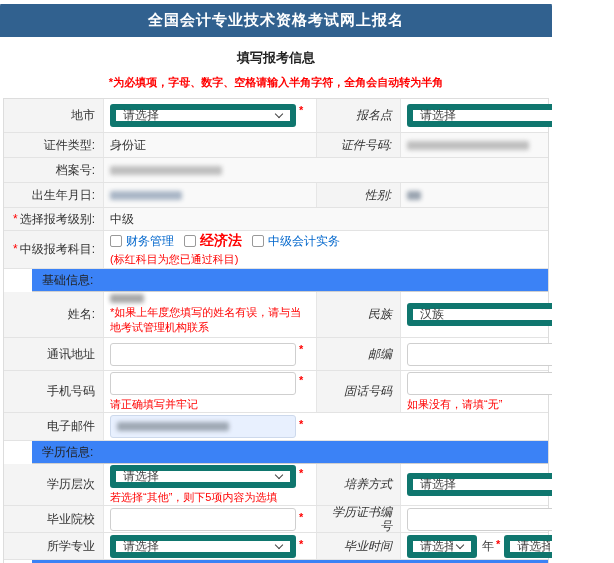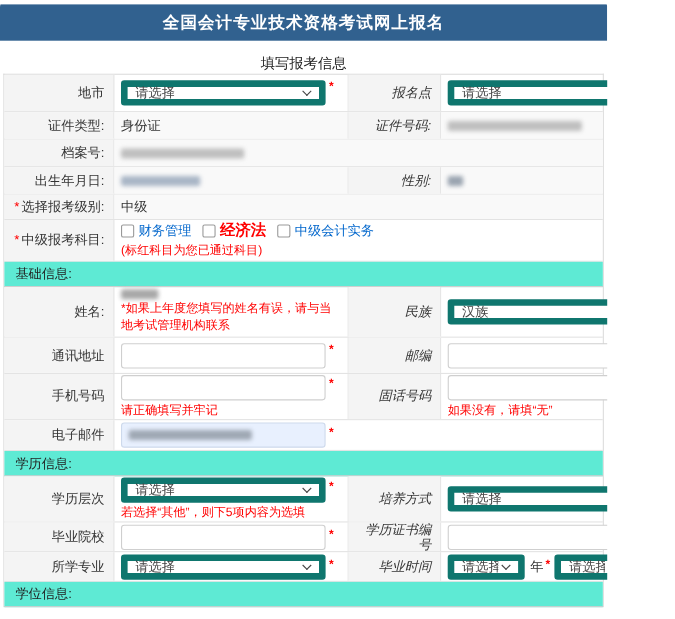--- a/index.html
+++ b/index.html
@@ -3,40 +3,40 @@
 <meta charset="utf-8">
 <style>
   * { margin:0; padding:0; box-sizing:border-box; }
   html,body { width:614px; height:563px; overflow:hidden; background:#fff; }
   body { font-family:"Liberation Sans","DejaVu Sans",sans-serif; font-size:12px; color:#333; }
   .page { width:552px; height:563px; overflow:hidden; background:#fff; border-radius:6px 6px 0 0; }
 
   .topbar { margin-top:4px; height:33px; background:#31618f; display:flex; align-items:center; justify-content:center; }
   .topbar-title { color:#fff; font-size:15px; font-weight:bold; letter-spacing:1px; }
 
-  .page-title { text-align:center; font-size:13px; font-weight:normal; color:#222; margin-top:12px; }
+  .page-title { text-align:center; font-size:13px; font-weight:bold; color:#222; margin-top:12px; }
   .required-note { text-align:center; font-size:11px; font-weight:bold; color:#f00; margin-top:8px; margin-bottom:8px; }
 
   .ftable { margin:0 3px; border:1px solid #ddd; border-bottom:none; }
   .trow { display:flex; border-bottom:1px solid #e3e3e3; align-items:stretch; }
   .cell { display:flex; align-items:center; }
   .lab { background:#f4f4f4; justify-content:flex-end; text-align:right; padding:0 8px; color:#333; border-right:1px solid #e6e6e6; line-height:1.2; }
   .l1 { width:100px; flex:0 0 100px; }
   .f1 { width:213px; flex:0 0 213px; padding:3px 6px; border-right:1px solid #e6e6e6; }
   .l2 { width:84px; flex:0 0 84px;font-style:italic; }
   .f2 { flex:1 1 auto; padding:3px 6px; }
   .fspan { flex:1 1 auto; padding:3px 6px; }
   .ro { background:#f9f9f9; }
   .ro-lab { background:#f4f4f4; }
 
   .r-city { height:34px; }
   .r-ro { height:25px; }
   .r-level { height:23px; }
   .r-subjects { height:38px; }
-  .sec-row { height:23px; background:#5eead4; border-bottom:1px solid #cfcfcf; display:flex; align-items:center; padding:0 10px; color:#222; }
+  .sec-row { height:23px; background:#3b82f6; border-bottom:1px solid #cfcfcf; display:flex; align-items:center; padding:0 10px; color:#222;margin-left:28px; }
   .r-name { height:46px; }
   .r-addr { height:33px; }
   .r-phone { height:42px; }
   .r-email { height:28px; }
   .r-edu { height:42px; }
   .r-school { height:27px; }
   .r-major { height:27px; }
 
   .sel { width:186px; height:23px; border:6px solid #0f766e; border-radius:3px; background:#fff; display:flex; align-items:center; padding:0 7px; color:#444; cursor:pointer; }
   .sel-sm { width:70px; }
@@ -71,20 +71,21 @@
 </head>
 <body>
 
 <div class="page">
 
   <div class="topbar">
     <span class="topbar-title">全国会计专业技术资格考试网上报名</span>
   </div>
 
   <div class="page-title">填写报考信息</div>
+  <div class="required-note">*为必填项，字母、数字、空格请输入半角字符，全角会自动转为半角</div>
 
   <div class="ftable">
 
     <div class="trow r-city">
       <div class="cell lab l1">地市</div>
       <div class="cell f1">
         <div class="sel">
           <span class="sel-text">请选择</span>
           <span class="chev"></span>
         </div>

